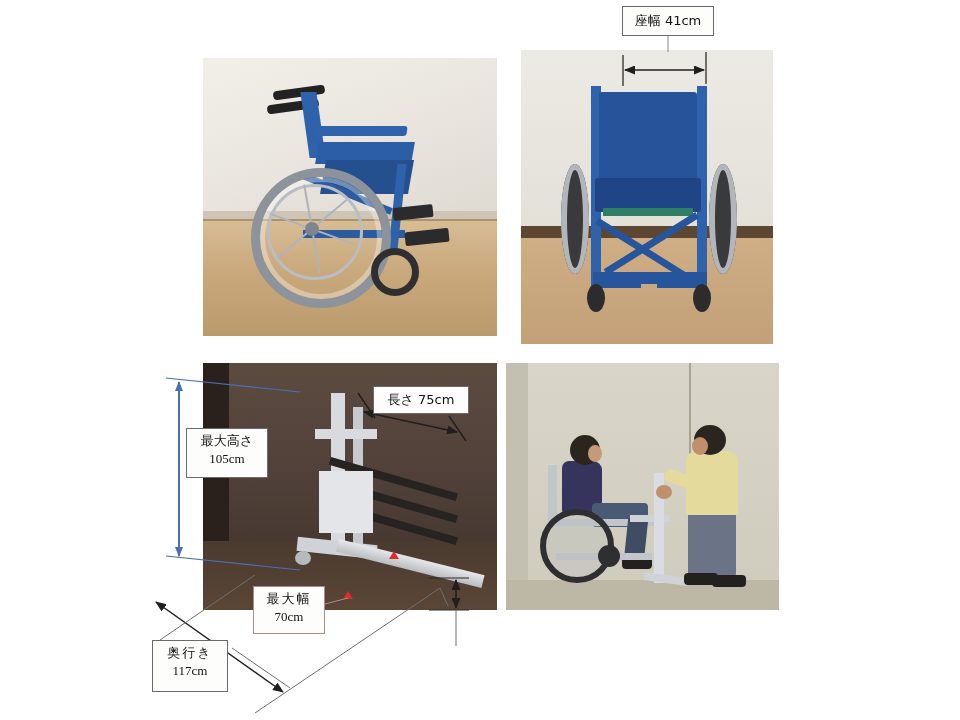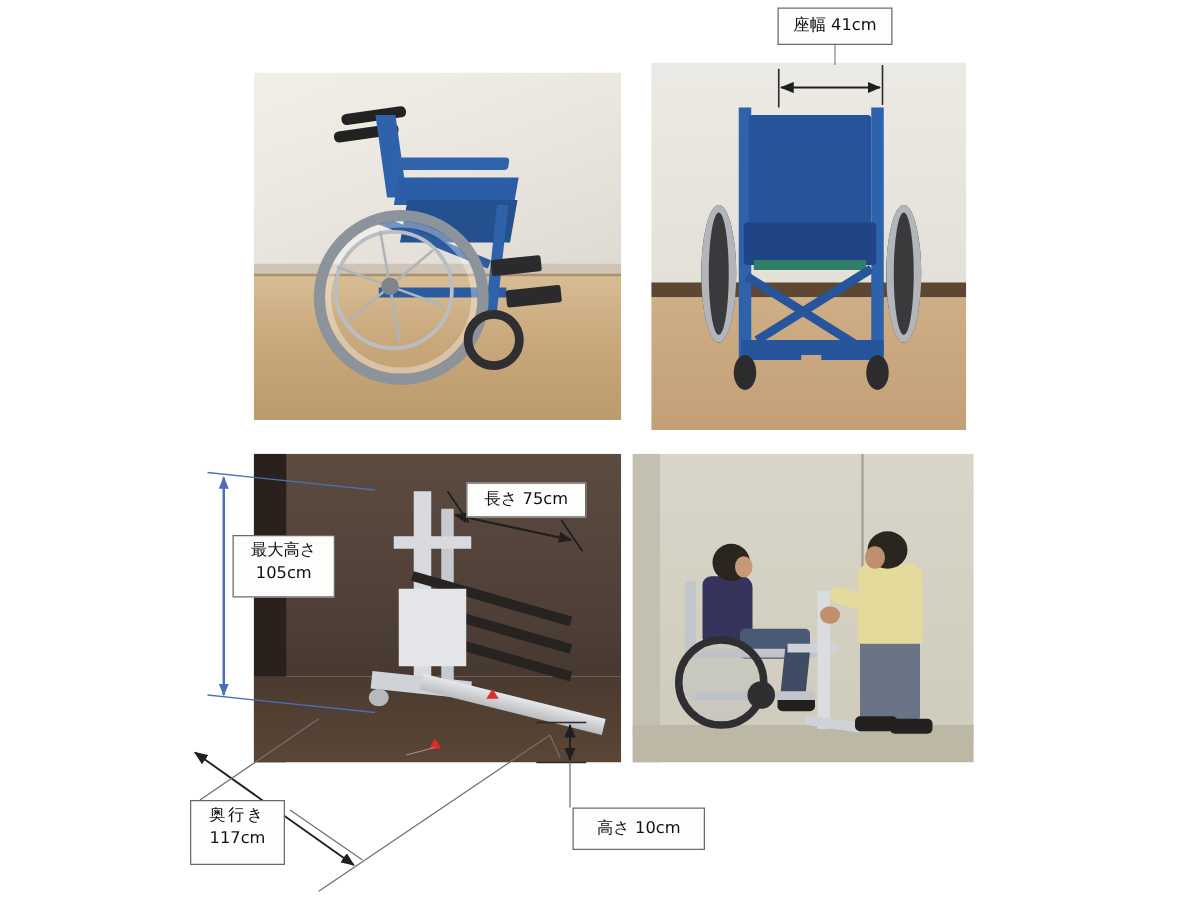--- a/index.html
+++ b/index.html
@@ -388,21 +388,21 @@
     font-family: "DejaVu Sans", "Liberation Sans", sans-serif;
     font-size: 13px;
     line-height: 17px;
     text-align: center;
     box-sizing: border-box;
     padding: 3px 6px;
     white-space: nowrap;
   }
   .callout.two-line { line-height: 18px; }
   .callout .l1 { display:block; }
-  .callout .l2 { display:block; }
+  .callout .l2 { display:block;font-family:Liberation Serif, serif; }
 
   #callout-seatwidth { left: 622px; top: 6px; width: 92px; height: 30px;
       line-height: 22px; font-size: 13px; }
   #callout-maxheight { left: 186px; top: 428px; width: 82px; height: 50px; }
   #callout-length    { left: 373px; top: 386px; width: 96px; height: 28px;
       line-height: 20px; }
   #callout-maxwidth  { left: 253px; top: 586px; width: 72px; height: 48px;
       border-color: #b08a8a; }
   #callout-depth     { left: 152px; top: 640px; width: 76px; height: 52px; }
   #callout-height10  { left: 458px; top: 646px; width: 106px; height: 34px;
@@ -584,23 +584,24 @@
 
   <div class="callout two-line" id="callout-maxheight">
     <span class="l1">最大高さ</span>
     <span class="l2">105cm</span>
   </div>
 
   <div class="callout" id="callout-length">
     <span class="l1">長さ 75cm</span>
   </div>
 
+  <div class="callout two-line" id="callout-maxwidth">
+    <span class="l1" style="letter-spacing:2px">最大幅</span>
+    <span class="l2">70cm</span>
+  </div>
 
   <div class="callout two-line" id="callout-depth">
     <span class="l1" style="letter-spacing:2px">奥行き</span>
     <span class="l2">117cm</span>
   </div>
 
-  <div class="callout" id="callout-height10">
-    <span class="l1">高さ 10cm</span>
-  </div>
 
 </div>
 
 </body></html>

